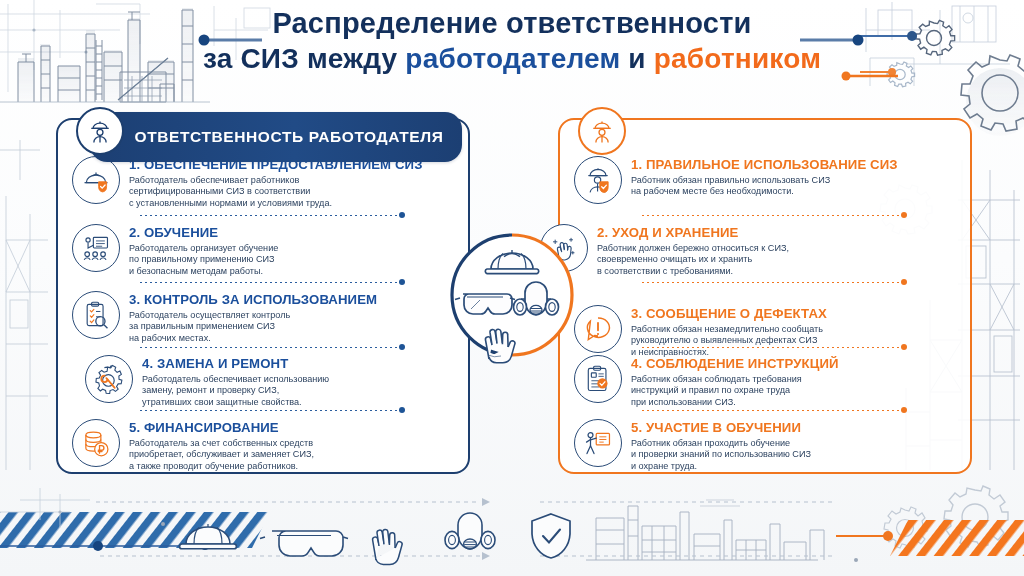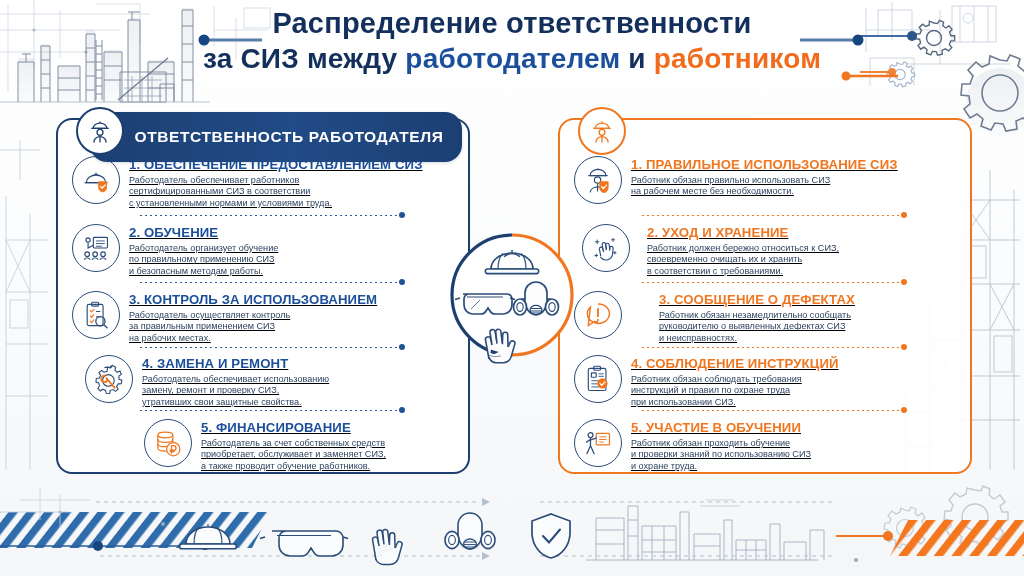--- a/index.html
+++ b/index.html
@@ -62,21 +62,21 @@
 
   
   .item{position:absolute;display:flex;align-items:flex-start;z-index:4;}
   .item .ic{
     width:46px;height:46px;border-radius:50%;
     border:1.6px solid #2b4c78;background:#fff;
     flex:0 0 46px;display:flex;align-items:center;justify-content:center;
     margin-right:9px;
   }
   .panel-right-col .ic{border-color:#2b4c78;}
-  .txt{padding-top:1px;text-decoration:underline;}
+  .txt{padding-top:1px;}
   .it-title{
     font-weight:bold;font-size:13.2px;line-height:15px;color:#1b4f9c;
     letter-spacing:.1px;white-space:nowrap;margin-bottom:3px;
   }
   .panel-right-col .it-title{color:#f0761f;}
   .it-body{font-size:9.1px;line-height:11.4px;color:#2d4360;}
   .it-body span{display:block;white-space:nowrap;}
 
   
   .sep{position:absolute;height:1px;z-index:4;
@@ -442,21 +442,21 @@
       <div class="txt">
         <div class="it-title">4. ЗАМЕНА И РЕМОНТ</div>
         <div class="it-body">
           <span>Работодатель обеспечивает использованию</span>
           <span>замену, ремонт и проверку СИЗ,</span>
           <span>утративших свои защитные свойства.</span>
         </div>
       </div>
     </div>
 
-    <div class="item" style="left:56px;top:419px;width:330px;justify-content:flex-end;">
+    <div class="item" style="left:72px;top:419px;width:330px;">
       <div class="ic">
         <svg width="30" height="30" viewBox="0 0 34 34" fill="none" stroke="#f0761f" stroke-width="1.4">
           <ellipse cx="14" cy="8" rx="8.5" ry="3.2"></ellipse>
           <path d="M5.5 8 v5 a8.5 3.2 0 0 0 17 0 v-5"></path>
           <path d="M5.5 13 v5 a8.5 3.2 0 0 0 17 0 v-5"></path>
           <path d="M5.5 18 v5 a8.5 3.2 0 0 0 17 0 v-5"></path>
           <circle cx="23" cy="24" r="7.5" fill="#fff"></circle>
           <g stroke-width="1.5" stroke-linecap="round">
             <path d="M21 28.5 V20 h2.4 a2.6 2.6 0 0 1 0 5.2 H19.6"></path>
             <path d="M19.6 26.6 h4.2"></path>
@@ -504,21 +504,21 @@
       </div>
       <div class="txt">
         <div class="it-title">1. ПРАВИЛЬНОЕ ИСПОЛЬЗОВАНИЕ СИЗ</div>
         <div class="it-body">
           <span>Работник обязан правильно использовать СИЗ</span>
           <span>на рабочем месте без необходимости.</span>
         </div>
       </div>
     </div>
 
-    <div class="item" style="left:582px;top:224px;width:330px;gap:8px;">
+    <div class="item" style="left:540px;top:224px;width:330px;">
       <div class="ic">
         <svg width="30" height="30" viewBox="0 0 34 34" fill="none">
           <g stroke="#2b4c78" stroke-width="1.3" stroke-linecap="round">
             <path d="M11 26 l-1.5 -8 a2 2 0 0 1 3.8 -.9 l1 4"></path>
             <path d="M13.6 19.5 l-1 -6.6 a2 2 0 0 1 3.9 -.6 l1 6"></path>
             <path d="M17.2 18.8 l-.6 -5.4 a2 2 0 0 1 3.9 -.4 l.8 5.6"></path>
             <path d="M21 19.6 l.4 -3.2 a1.9 1.9 0 0 1 3.7 .5 l-.7 7.4 a7.5 7.5 0 0 1 -13.4 3.3"></path>
           </g>
           <g stroke="#2b4c78" stroke-width="1.1" stroke-linecap="round">
             <path d="M7 8 v4 M5 10 h4"></path>
@@ -531,21 +531,21 @@
       <div class="txt">
         <div class="it-title">2. УХОД И ХРАНЕНИЕ</div>
         <div class="it-body">
           <span>Работник должен бережно относиться к СИЗ,</span>
           <span>своевременно очищать их и хранить</span>
           <span>в соответствии с требованиями.</span>
         </div>
       </div>
     </div>
 
-    <div class="item" style="left:574px;top:291px;width:330px;gap:28px;">
+    <div class="item" style="left:574px;top:305px;width:330px;">
       <div class="ic">
         <svg width="30" height="30" viewBox="0 0 34 34" fill="none" stroke="#f0761f" stroke-width="1.6">
           <path d="M17 4.5 a12.5 11 0 1 1 -8.6 3.4 L6 29 l7.2 -4.6 a12.5 11 0 0 0 3.8 .6"></path>
           <path d="M17 10 v8.5" stroke-linecap="round" stroke-width="2.1"></path>
           <circle cx="17" cy="22.6" r="1.2" fill="#f0761f" stroke="none"></circle>
         </svg>
       </div>
       <div class="txt">
         <div class="it-title">3. СООБЩЕНИЕ О ДЕФЕКТАХ</div>
         <div class="it-body">

